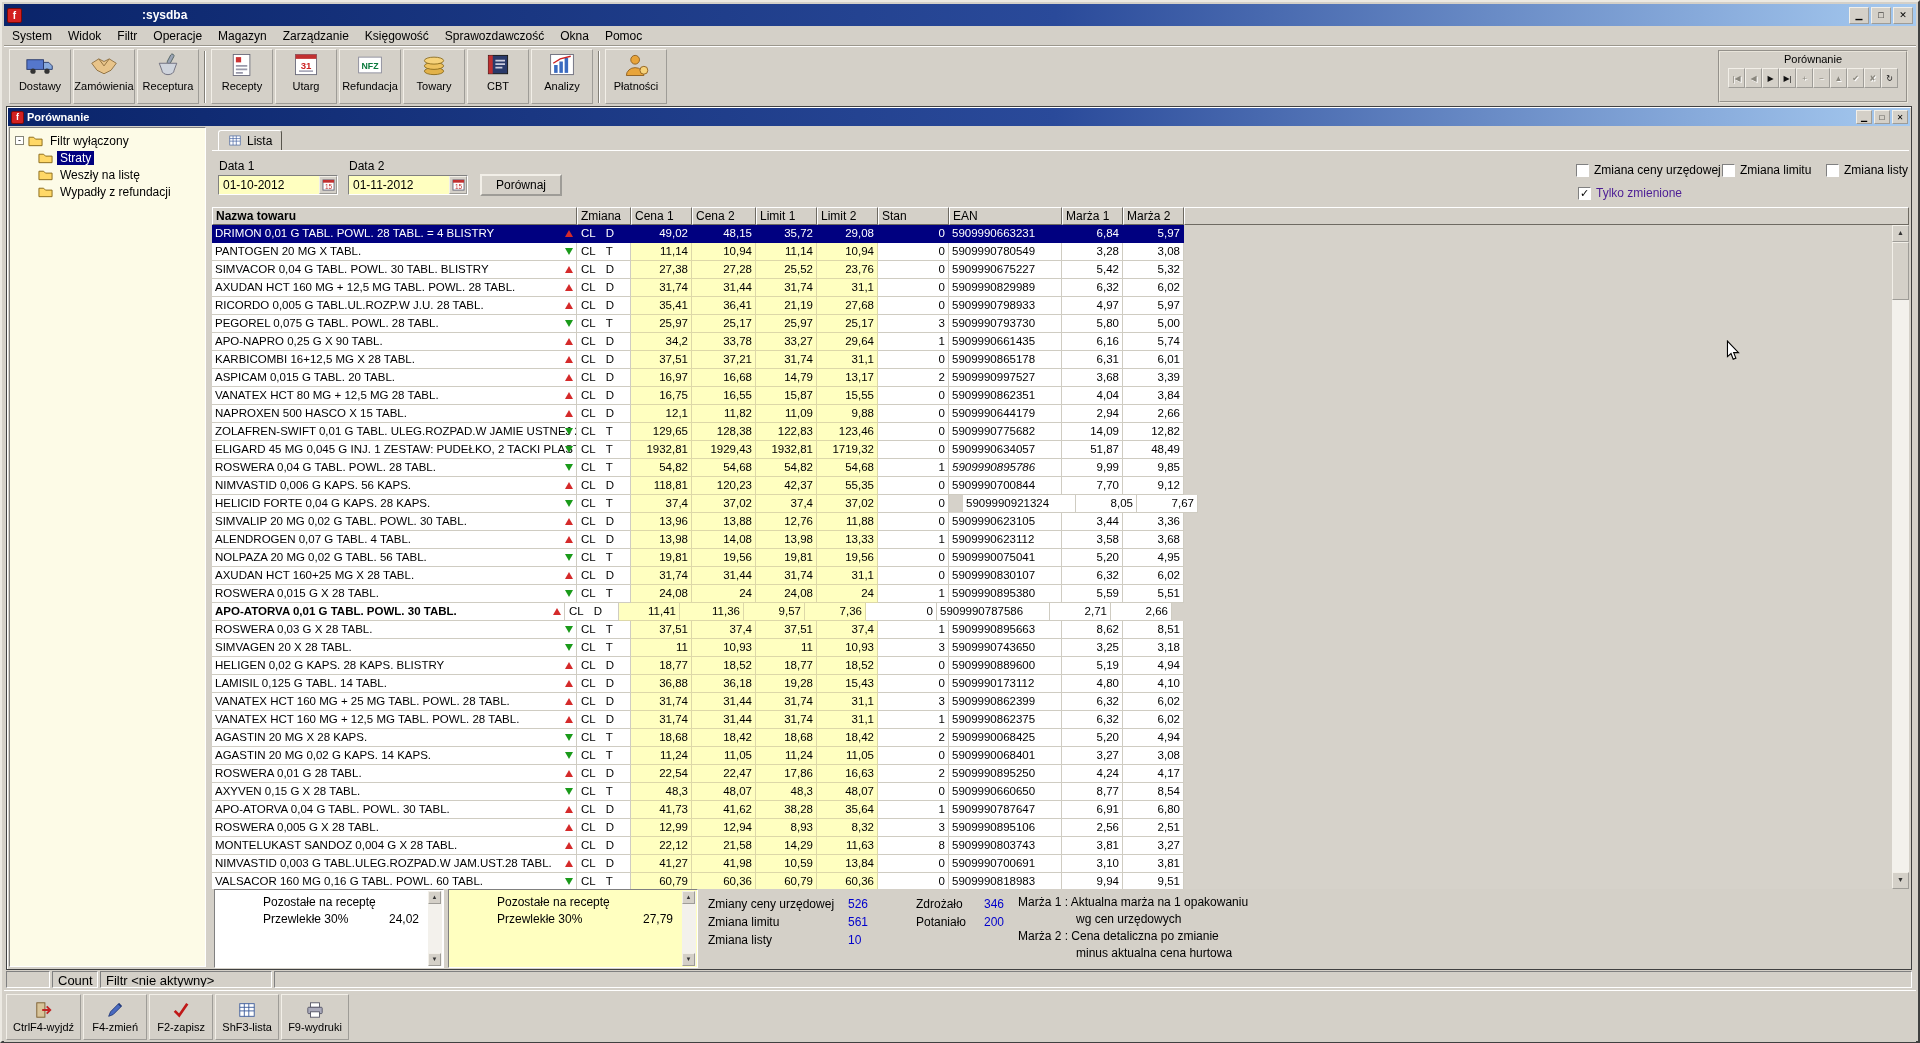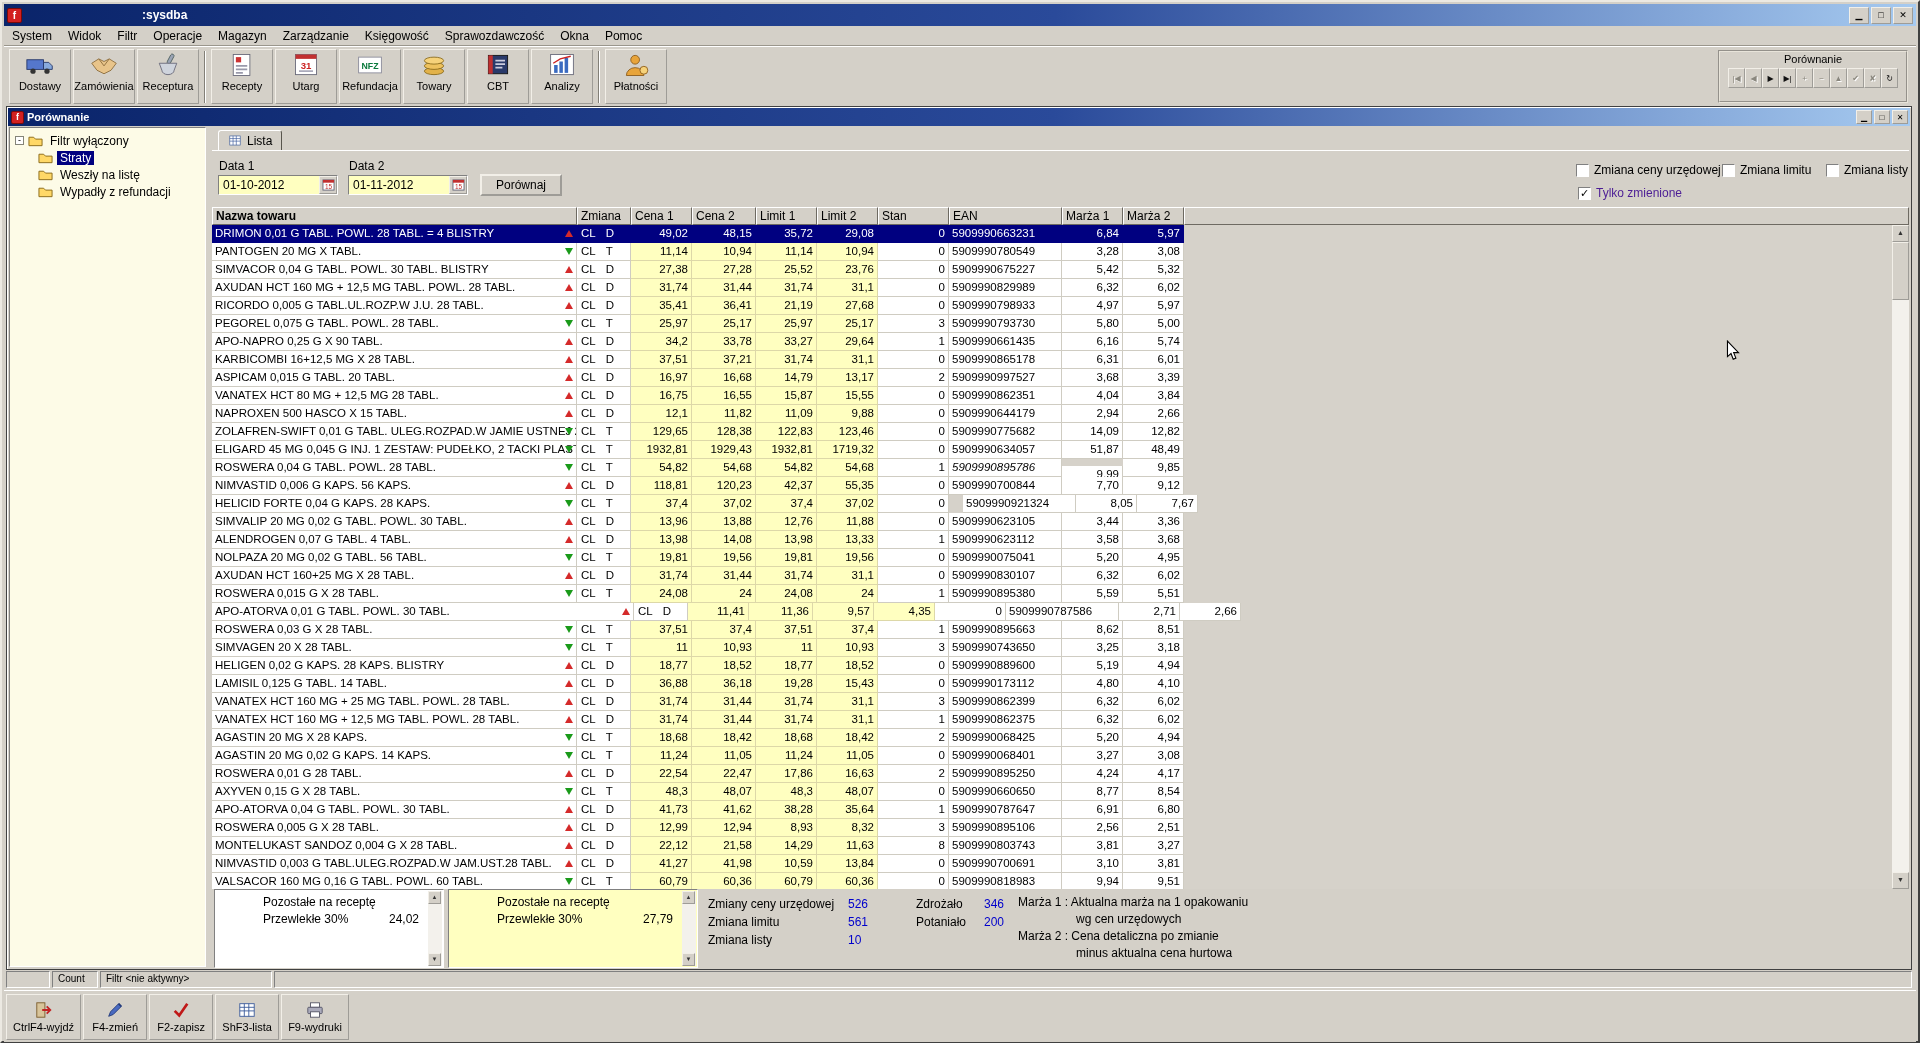--- a/index.html
+++ b/index.html
@@ -128,21 +128,21 @@
   .stats { position:absolute; top:6px; }
   #stats1 { left:496px; } #stats2 { left:704px; }
   .stat-row { display:flex; height:18px; align-items:center; }
   .stat-l { width:140px; } .stat-l.narrow { width:68px; }
   .stat-v { color:#0000cc; }
   .notes { position:absolute; left:806px; top:5px; line-height:17px; }
   .note-line.cont { padding-left:58px; }
 
   
   .statusbar { position:absolute; left:4px; right:6px; top:969px; height:17px; display:flex; gap:2px; }
-  .sb-panel { border:1px solid; border-color:#808080 #fff #fff #808080; font-size:10px; padding:1px 5px;
+  .sb-panel { border:1px solid; border-color:#808080 #fff #fff #808080; font-size:13px; padding:1px 5px;
     white-space:nowrap; overflow:hidden; background:#d4d0c8; }
   .sb-fill { flex:1; }
   .bottombar { position:absolute; left:2px; right:2px; top:988px; height:52px; border-top:1px solid #fff;
     display:flex; align-items:center; gap:2px; padding-left:2px; background:#d4d0c8; }
   .bb-btn { height:46px; min-width:64px; padding:2px 6px; display:flex; flex-direction:column; align-items:center;
     justify-content:center; background:#d4d0c8; border:1px outset #f2efe8; }
   .bb-icon { width:18px; height:18px; display:block; }
   .bb-lbl { font-size:11px; margin-top:2px; white-space:nowrap; }
 
   .cursor { position:absolute; left:1724px; top:338px; width:14px; height:21px; z-index:99; }
@@ -628,21 +628,21 @@
             <div class="gcell cchange" style="width: 54px;">
               <span>CL</span>
               <span class="chl">T</span>
             </div>
             <div class="gcell num yellow" style="width: 61px;">54,82</div>
             <div class="gcell num yellow" style="width: 64px;">54,68</div>
             <div class="gcell num yellow" style="width: 61px;">54,82</div>
             <div class="gcell num yellow" style="width: 61px;">54,68</div>
             <div class="gcell num" style="width: 71px;">1</div>
             <div class="gcell " style="width: 113px; font-style: italic;">5909990895786</div>
-            <div class="gcell num" style="width: 61px; margin-top: 7px;">9,99</div>
+            <div class="gcell num" style="width: 61px;">9,99</div>
             <div class="gcell num" style="width: 61px;">9,85</div>
           </div>
           <div class="grow">
             <div class="gcell cname" style="width: 365px;"><span class="pname">NIMVASTID 0,006 G KAPS. 56 KAPS.</span><span class="arr up"></span></div>
             <div class="gcell cchange" style="width: 54px;">
               <span>CL</span>
               <span class="chl">D</span>
             </div>
             <div class="gcell num yellow" style="width: 61px;">118,81</div>
             <div class="gcell num yellow" style="width: 64px;">120,23</div>
@@ -737,29 +737,29 @@
             <div class="gcell num yellow" style="width: 61px;">24,08</div>
             <div class="gcell num yellow" style="width: 64px;">24</div>
             <div class="gcell num yellow" style="width: 61px;">24,08</div>
             <div class="gcell num yellow" style="width: 61px;">24</div>
             <div class="gcell num" style="width: 71px;">1</div>
             <div class="gcell " style="width: 113px;">5909990895380</div>
             <div class="gcell num" style="width: 61px;">5,59</div>
             <div class="gcell num" style="width: 61px;">5,51</div>
           </div>
           <div class="grow">
-            <div class="gcell cname" style="width: 422px;"><span class="pname">APO-ATORVA 0,01 G TABL. POWL. 30 TABL.</span><span class="arr up"></span></div>
+            <div class="gcell cname" style="width: 353px; font-weight: bold;"><span class="pname">APO-ATORVA 0,01 G TABL. POWL. 30 TABL.</span><span class="arr up"></span></div>
             <div class="gcell cchange" style="width: 54px;">
               <span>CL</span>
               <span class="chl">D</span>
             </div>
             <div class="gcell num yellow" style="width: 61px;">11,41</div>
             <div class="gcell num yellow" style="width: 64px;">11,36</div>
             <div class="gcell num yellow" style="width: 61px;">9,57</div>
-            <div class="gcell num yellow" style="width: 61px;">4,35</div>
+            <div class="gcell num yellow" style="width: 61px;">7,36</div>
             <div class="gcell num" style="width: 71px;">0</div>
             <div class="gcell " style="width: 113px;">5909990787586</div>
             <div class="gcell num" style="width: 61px;">2,71</div>
             <div class="gcell num" style="width: 61px;">2,66</div>
           </div>
           <div class="grow">
             <div class="gcell cname" style="width: 365px;"><span class="pname">ROSWERA 0,03 G X 28 TABL.</span><span class="arr down"></span></div>
             <div class="gcell cchange" style="width: 54px;">
               <span>CL</span>
               <span class="chl">T</span>

